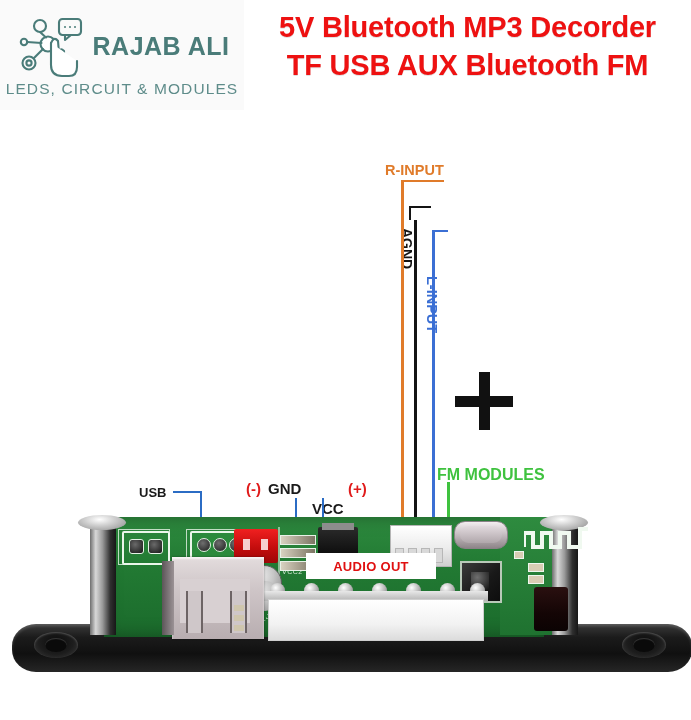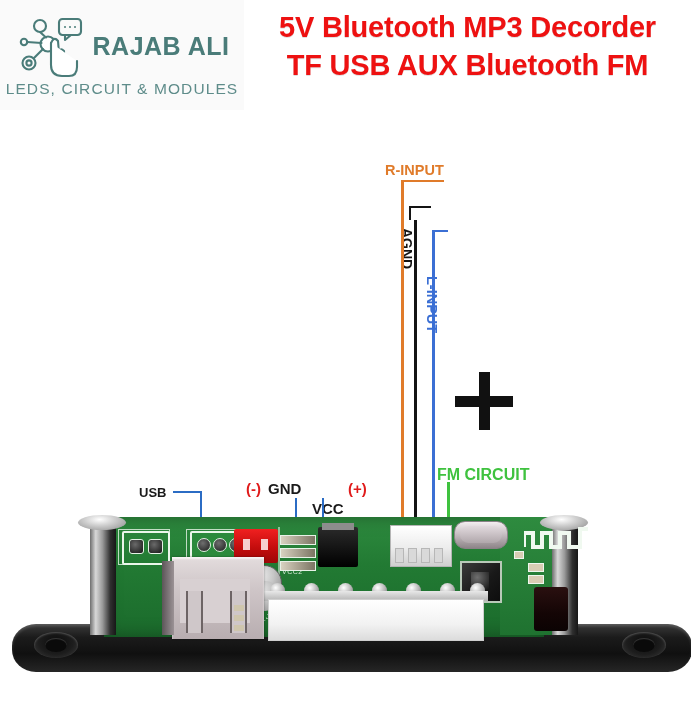--- a/index.html
+++ b/index.html
@@ -275,21 +275,21 @@
   <div class="title-wrap">
     <div class="title-line">5V Bluetooth MP3 Decorder</div>
     <div class="title-line">TF USB AUX Bluetooth FM</div>
   </div>
 
   <div class="diagram">
 
     <div class="lbl lbl-rinput">R-INPUT</div>
     <div class="vlbl lbl-agnd">AGND</div>
     <div class="vlbl lbl-linput">L-INPUT</div>
-    <div class="lbl lbl-fmant">FM CIRCUIT</div>
+    <div class="lbl lbl-fmant">FM MODULES</div>
     <div class="lbl lbl-usb">USB</div>
     <div class="lbl lbl-minus">(-)</div>
     <div class="lbl lbl-gnd">GND</div>
     <div class="lbl lbl-vcc">VCC</div>
     <div class="lbl lbl-plus">(+)</div>
 
     <div class="plus-sym"></div>
 
     <div class="wire w-black" style="left:409px;top:96px;width:22px;height:2px;"></div>
     <div class="wire w-black" style="left:409px;top:96px;width:2px;height:14px;"></div>
@@ -370,20 +370,21 @@
       <div class="blk cap-elec" style="left:164px;top:60px;"></div>
       <div class="blk cap-elec2" style="left:168px;top:76px;"></div>
 
       <div class="blk whiteconn" style="left:308px;top:20px;width:60px;height:40px;">
         <span class="slot" style="left:4px;"></span>
         <span class="slot" style="left:17px;"></span>
         <span class="slot" style="left:30px;"></span>
         <span class="slot" style="left:43px;"></span>
       </div>
 
+      <div class="audio-out-lbl">AUDIO OUT</div>
 
       <div class="blk xtal" style="left:372px;top:16px;">
         <span class="in"></span>
       </div>
 
       <div class="blk qfn" style="left:378px;top:56px;">
         <span class="dot"></span>
       </div>
 
       <div class="antenna-zig" style="left:442px;top:22px;">

